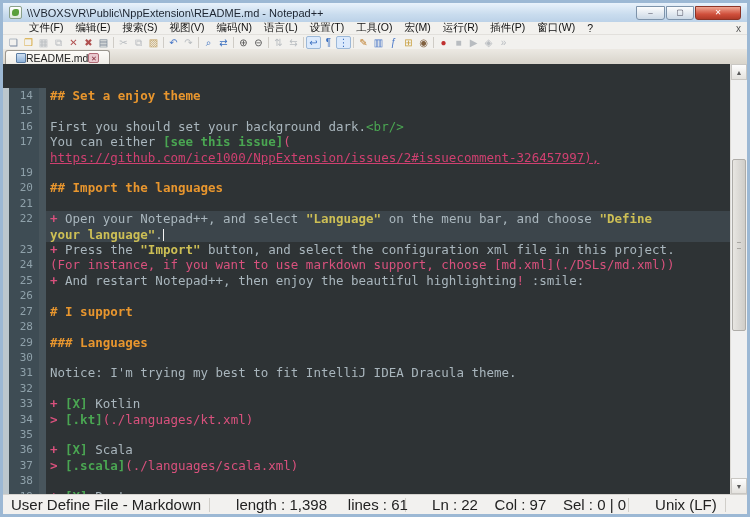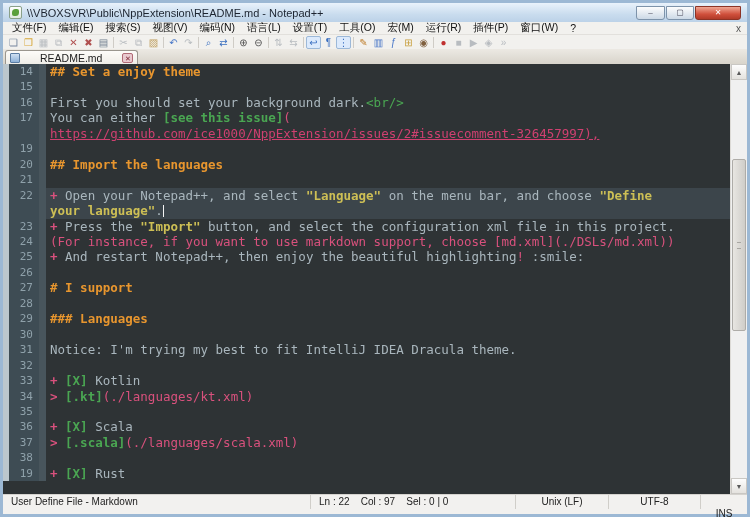--- a/index.html
+++ b/index.html
@@ -18,43 +18,43 @@
     border:1px solid #8aa08a;position:relative;margin-right:5px;flex:none;}
   .appicon::after{content:"";position:absolute;left:2px;top:2px;right:2px;bottom:2px;border-radius:50% 2px 50% 2px;background:#5aa03c;}
   .title-text{font-size:11px;color:#1c2430;white-space:nowrap;overflow:hidden;}
   .winbtns{margin-left:auto;display:flex;gap:1px;}
   .wbtn{height:14px;border:1px solid #7d93aa;border-radius:0 0 3px 3px;font-size:8px;line-height:12px;
     text-align:center;color:#445;background:linear-gradient(#fdfdfd,#ccd9e6);}
   .wbtn.min{width:29px;} .wbtn.max{width:28px;}
   .wbtn.close{width:46px;background:linear-gradient(#f0a692,#d0503c 60%,#b03a28);color:#fff;border-color:#8c3325;}
   
   .menubar{position:absolute;top:19px;left:0;right:0;height:13px;background:var(--chromeBg);
-    display:flex;align-items:center;font-size:10.5px;color:#111;padding-left:3px;border-bottom:1px solid #e2e0dc;}
+    display:flex;align-items:center;font-size:10.5px;color:#111;padding-left:20px;border-bottom:1px solid #e2e0dc;}
   .mi{padding:0 6px;white-space:nowrap;}
   .menubar .overflow{margin-left:auto;margin-right:6px;color:#555;font-size:10px;}
   
   .toolbar{position:absolute;top:32px;left:0;right:0;height:14px;background:var(--chromeBg);
     display:flex;align-items:center;padding-left:3px;}
   .tbico{width:15px;height:13px;font-size:10px;line-height:12px;text-align:center;flex:none;
     border:1px solid transparent;border-radius:2px;overflow:hidden;}
   .tbico.dis{color:#b8bcc0 !important;}
   .tbico.frame{background:#dceafc;border-color:#9cb8d8;}
   .tbsep{width:1px;height:11px;background:#cfccc6;margin:0 2px;flex:none;}
   
   .tabbar{position:absolute;top:46px;left:0;right:0;height:15px;
     background:linear-gradient(#ece9e3,#d8d4cb);display:flex;align-items:flex-end;padding-left:2px;}
-  .tab{height:14px;display:flex;align-items:center;gap:20px;padding:0 4px;
+  .tab{height:14px;display:flex;align-items:center;gap:0;padding:0 10px;
     background:linear-gradient(#fdfcf9,#efede7);border:1px solid #9a968e;border-bottom:none;
     border-radius:3px 3px 0 0;font-size:10.5px;color:#222;}
   .tab .doc{width:10px;height:10px;background:linear-gradient(#cfe0f2,#8fb2d8);border:1px solid #5b7da3;border-radius:1px;flex:none;}
   .tab .x{width:11px;height:10px;background:#e9c9cf;border:1px solid #b06a76;border-radius:2px;
     color:#7e2836;font-size:7px;line-height:9px;text-align:center;flex:none;}
   
   .editor{position:absolute;top:61px;left:0;right:0;bottom:20px;background:var(--bg);display:flex;}
-  .rows{flex:1;display:flex;flex-direction:column;overflow:hidden;}
+  .rows{flex:1;display:flex;flex-direction:column;overflow:hidden;margin-top:24px;}
   .row{display:flex;height:15.46px;line-height:15.4px;font-family:"DejaVu Sans Mono","Liberation Mono",monospace;font-size:12.5px;}
   .bm{width:6px;background:var(--bookmarkBg);flex:none;}
   .gut{width:30px;background:var(--gutterBg);color:var(--gutterFg);font-size:11px;
     text-align:right;padding-right:6px;flex:none;}
   .fold{width:7px;background:var(--foldBg);flex:none;}
   .txt{flex:1;white-space:pre;color:var(--fg);padding-left:4px;overflow:hidden;}
   .row.cl .txt{background:var(--caretline);}
   .seg.fg{color:var(--fg);text-align:center;} .seg.h{color:var(--orange);font-weight:bold;}
   .seg.y{color:var(--yellow);font-weight:bold;} .seg.g{color:var(--green);}
   .seg.gb{color:var(--green);font-weight:bold;} .seg.p{color:var(--pink);}
@@ -65,21 +65,21 @@
   .vsb{width:17px;flex:none;background:#f0f0f0;position:relative;border-left:1px solid #dcdad6;}
   .sbtn{position:absolute;left:0;right:0;height:16px;background:linear-gradient(#fdfdfd,#e4e2de);
     border:1px solid #c9c7c3;color:#5a5a5a;font-size:7px;text-align:center;line-height:15px;}
   .sbtn.up{top:0;} .sbtn.down{bottom:0;}
   .thumb{position:absolute;left:1px;right:1px;top:95px;height:172px;border:1px solid #aeaca8;border-radius:2px;
     background:linear-gradient(90deg,#e8e6e2,#cfcdc9);}
   .thumb::after{content:"";position:absolute;left:4px;right:4px;top:50%;height:5px;margin-top:-3px;
     border-top:1px solid #a8a6a2;border-bottom:1px solid #a8a6a2;}
   
   .status{position:absolute;left:0;right:0;bottom:0;height:20px;background:var(--statusBg);
-    border-top:1px solid #d5d3cf;display:flex;font-size:10px;color:#222;}
+    border-top:1px solid #d5d3cf;display:flex;align-items:center;font-size:15px;color:#222;gap:18px;}
   .seg-s{white-space:pre;padding:0 8px;height:14px;line-height:14px;border-right:1px solid #d0cec9;}
   .seg-s:first-child{flex:1;}
   .seg-s.w1{width:178px;} .seg-s.w2{width:205px;} .seg-s.w3{width:93px;text-align:center;}
   .seg-s.w4{width:92px;text-align:center;} .seg-s.w5{width:46px;text-align:center;border-right:none;margin-top:12px;}
 </style>
 </head>
 <body>
 
 <div class="win">
 
@@ -327,19 +327,20 @@
       </div>
     <div class="vsb">
       <div class="sbtn up">▲</div>
       <div class="thumb"></div>
       <div class="sbtn down">▼</div>
     </div>
   </div>
 
   <div class="status" id="statusbar">
       <span class="seg-s ">User Define File - Markdown</span>
+      <span class="seg-s w1">length : 1,398     lines : 61</span>
       <span class="seg-s w2">Ln : 22    Col : 97    Sel : 0 | 0</span>
       <span class="seg-s w3">Unix (LF)</span>
       <span class="seg-s w4">UTF-8</span>
       <span class="seg-s w5">INS</span>
     </div>
 
 </div>
 
 </body></html>

